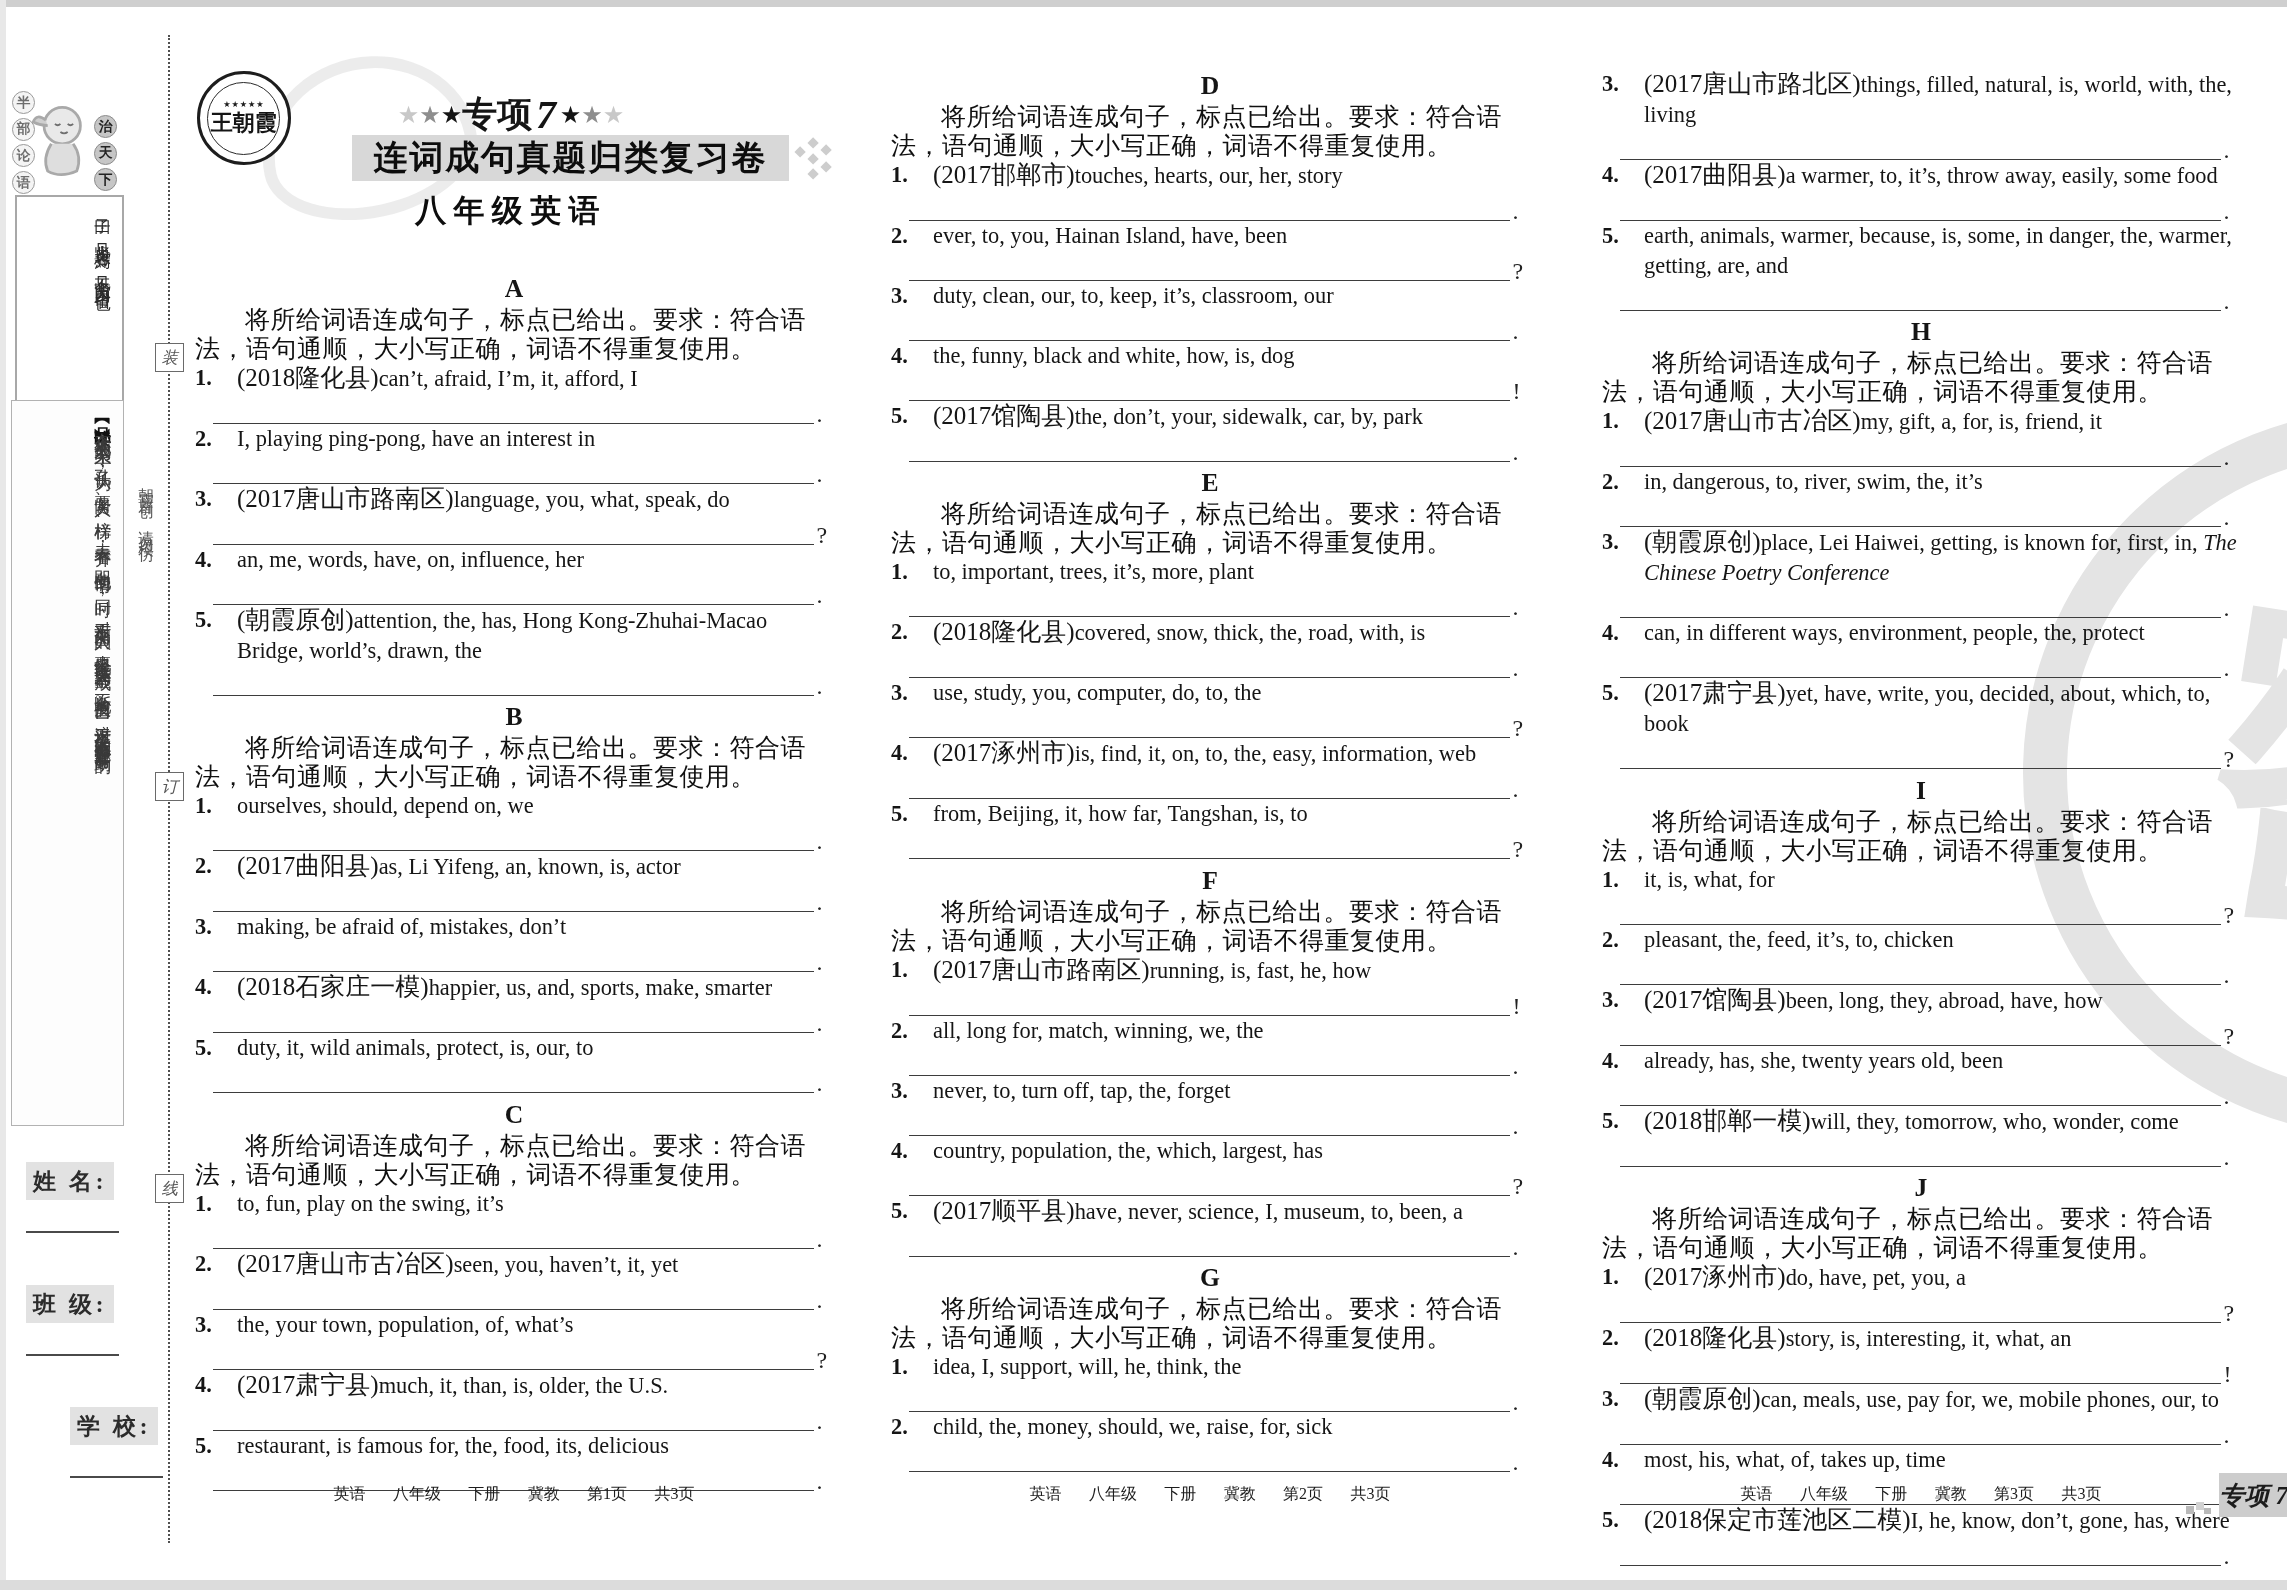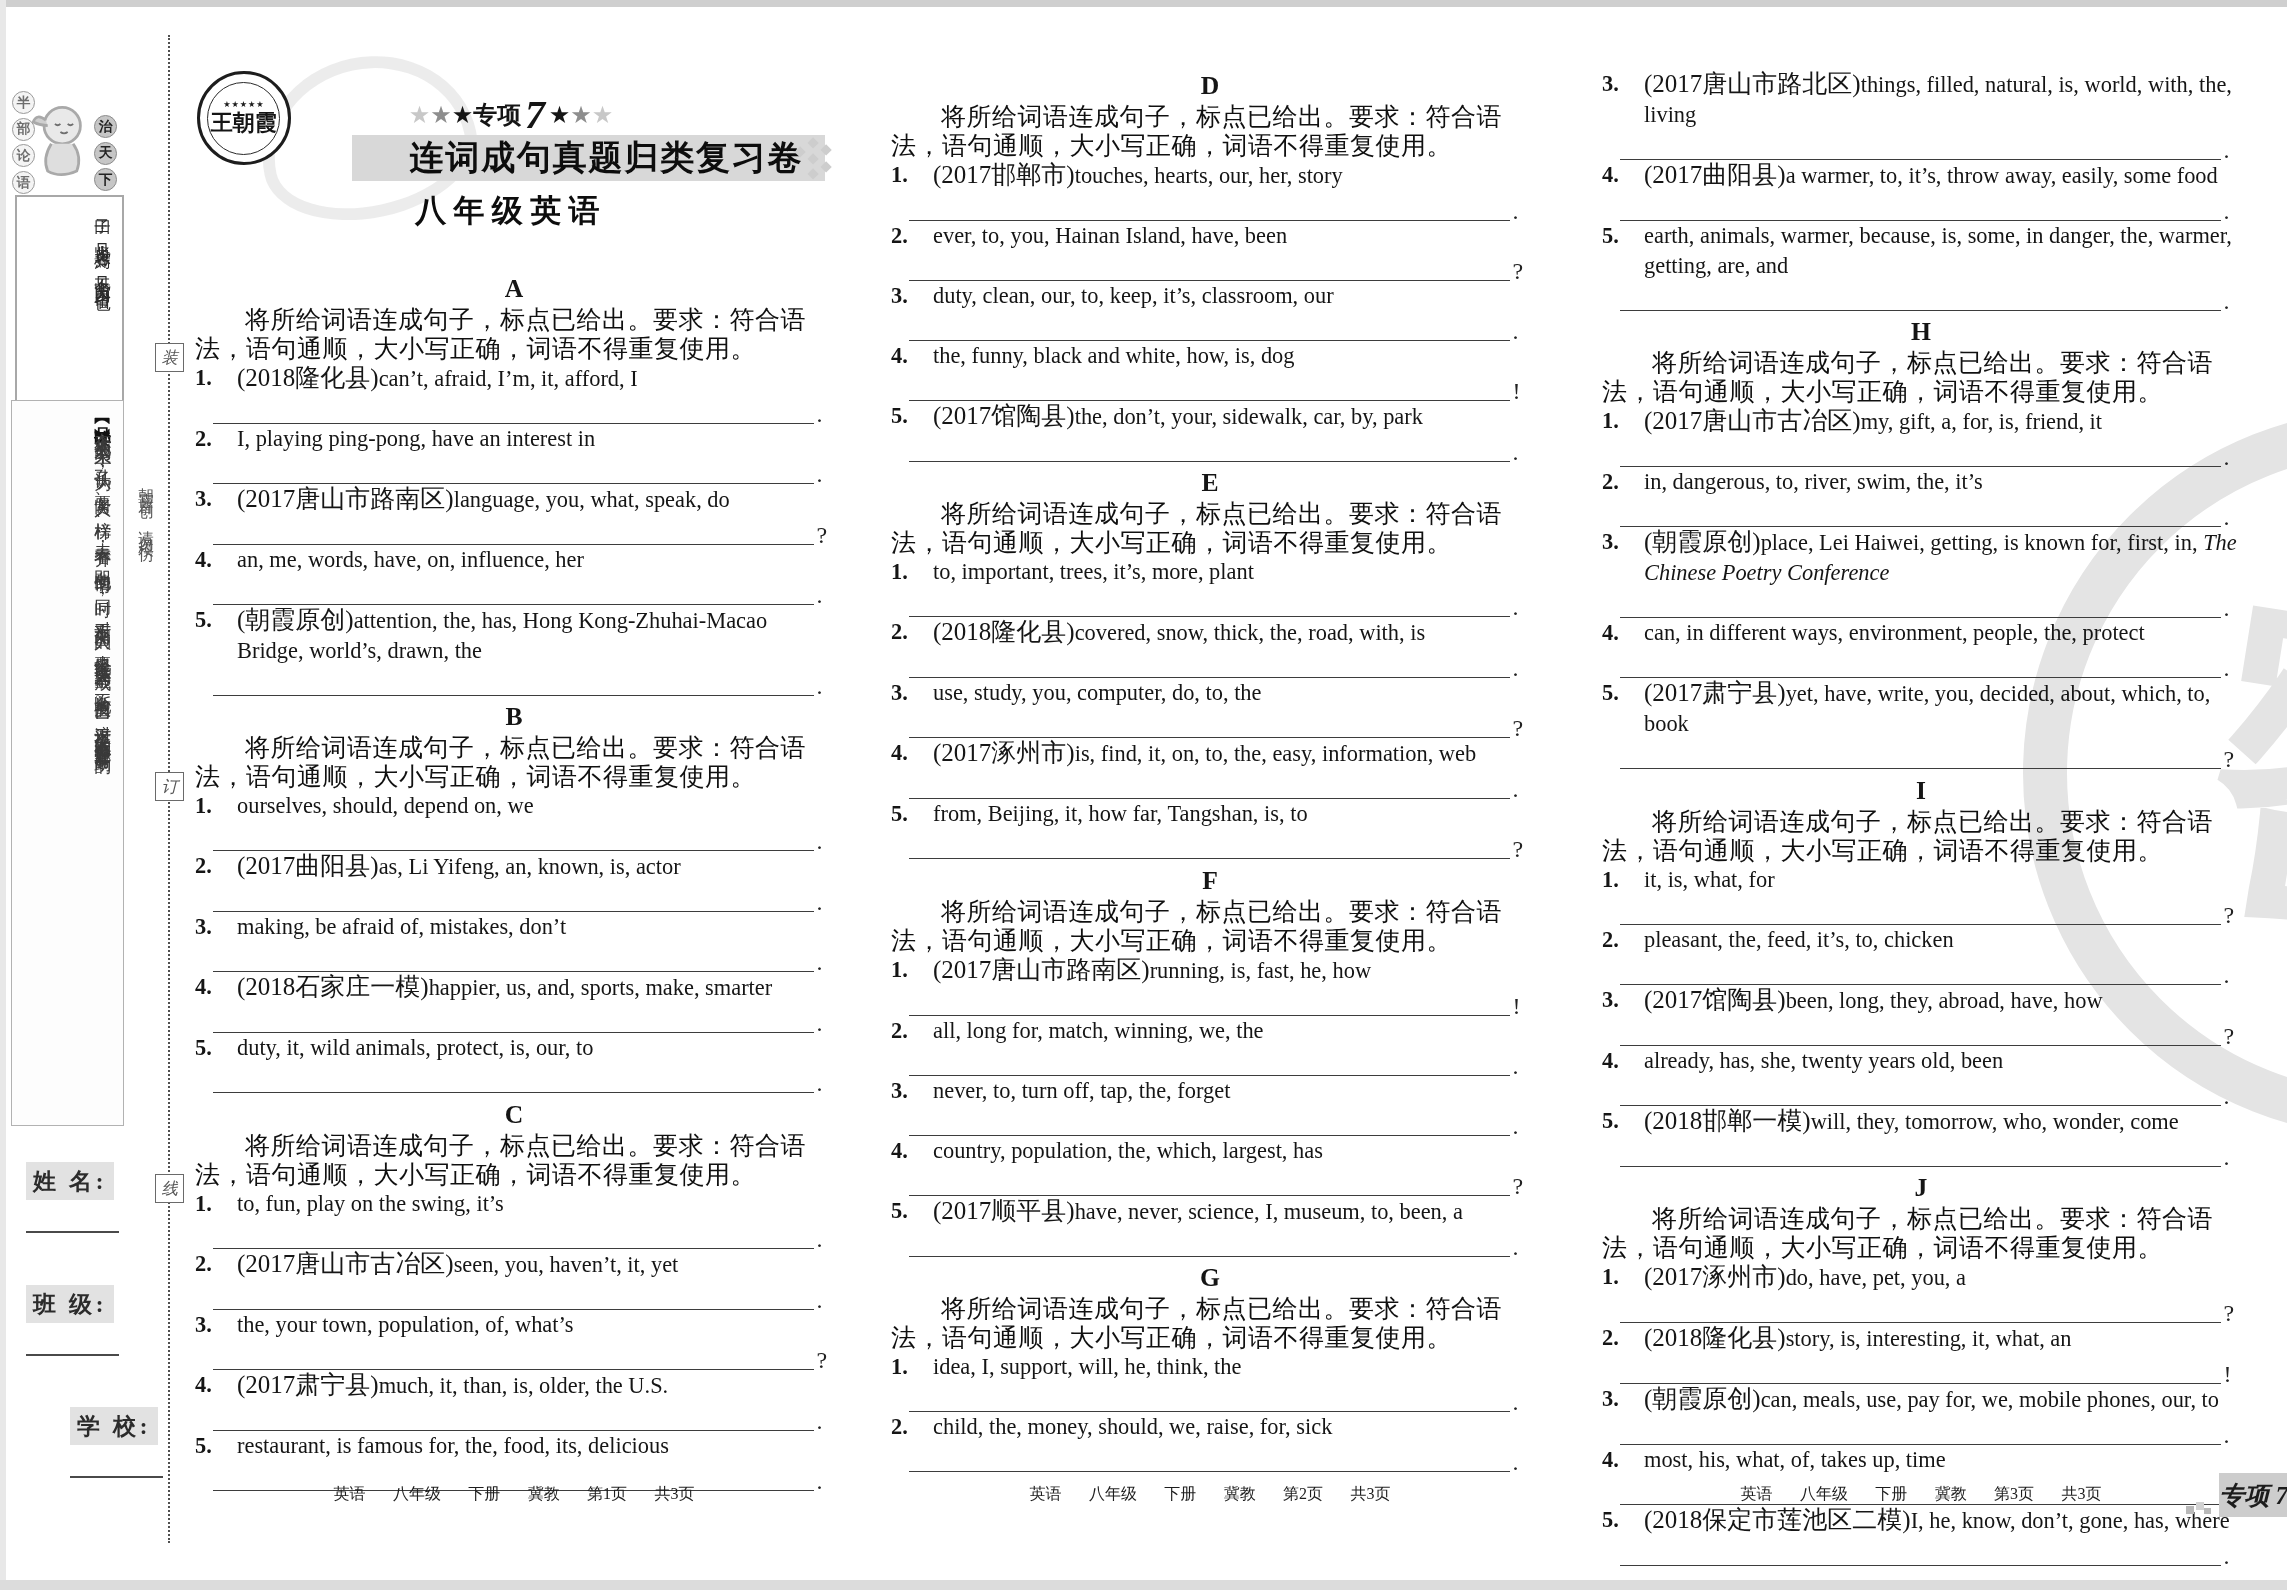--- a/index.html
+++ b/index.html
@@ -48,24 +48,24 @@
   .ribbon{position:absolute;left:64px;top:5.5px;width:192px;height:137px;border:12.8px solid #e7e7e7;
     border-radius:50% 50% 50% 50%/60% 60% 40% 40%;transform:rotate(-12deg);opacity:.8;}
   .logo{position:absolute;left:1.8px;top:20px;width:88px;height:88px;border-radius:50%;
     border:3.7px solid #1d1d1d;background:#fff;display:flex;align-items:center;justify-content:center;}
   .logo-inner{width:71px;height:71px;border-radius:50%;border:1.8px solid #2a2a2a;display:flex;
     flex-direction:column;align-items:center;justify-content:center;gap:0.9px;}
   .logo-stars{font-size:8.2px;color:#1d1d1d;letter-spacing:0.9px;line-height:8.2px;}
   .logo-text{font-size:22px;font-weight:bold;font-family:"Liberation Serif",serif;line-height:24px;}
   .stars-row{position:absolute;left:0;top:40px;width:100%;text-align:center;white-space:nowrap;}
   .stars-row .star{font-size:24px;vertical-align:middle;}
-  .hdr-tag{font-size:24px;font-weight:bold;font-family:"Liberation Sans","DejaVu Sans",sans-serif;vertical-align:middle;}
+  .hdr-tag{font-size:35px;font-weight:bold;font-family:"Liberation Sans","DejaVu Sans",sans-serif;vertical-align:middle;}
   .hdr-num{font-size:40px;font-weight:bold;font-style:italic;vertical-align:middle;padding:0 3.7px;}
   .title-bar{position:absolute;left:157px;top:84px;width:437px;height:46px;background:#d8d8d8;
-    display:flex;align-items:center;justify-content:center;padding-left:36px;}
+    display:flex;align-items:center;justify-content:center;}
   .title-text{font-size:34px;font-weight:bold;font-family:"Liberation Sans","DejaVu Sans",sans-serif;
     letter-spacing:1.8px;color:#0d0d0d;}
   .dot-decor{position:absolute;left:601px;top:88px;width:42px;height:42px;}
   .dot-decor span{position:absolute;width:8.2px;height:8.2px;background:#cdcdcd;transform:rotate(45deg);}
   .subtitle{position:absolute;left:0;top:139px;width:100%;text-align:center;font-size:31px;font-weight:bold;
     font-family:"Liberation Sans","DejaVu Sans",sans-serif;letter-spacing:7.3px;color:#0d0d0d;}
 
   
   .col{position:absolute;width:638px;z-index:2;}
   #col1{left:195px;top:267px;}

